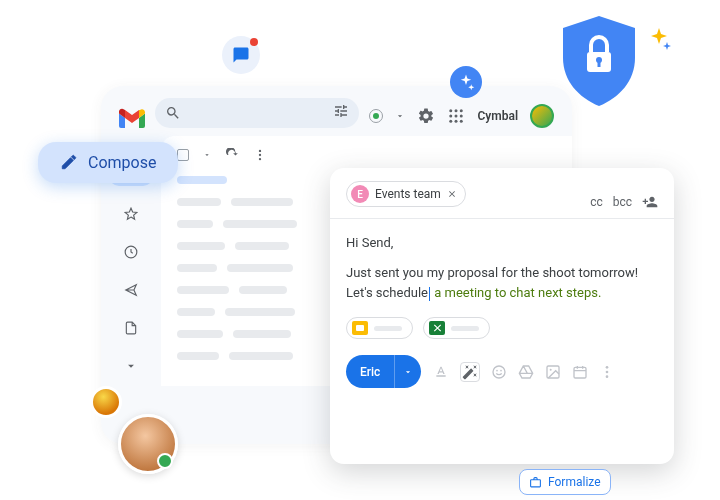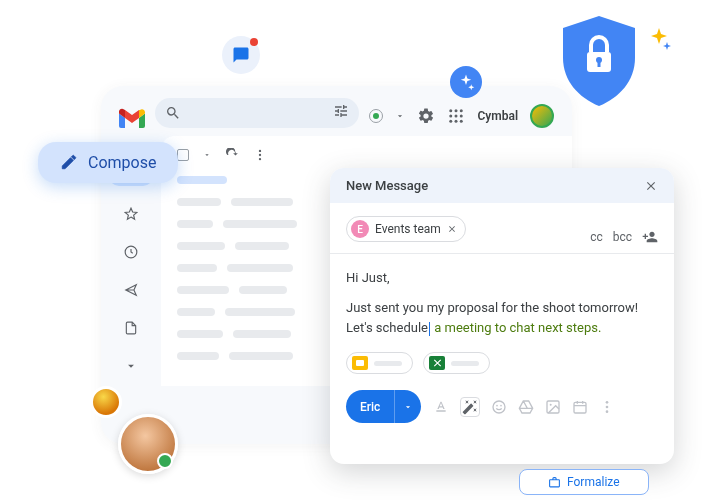--- a/index.html
+++ b/index.html
@@ -335,21 +335,21 @@
     
     .formalize-chip {
       position: absolute;
       left: 519px;
       top: 469px;
       display: flex;
       align-items: center;
       gap: 6px;
       border: 1px solid #8ab4f8;
       border-radius: 8px;
-      padding: 5px 28px;
+      padding: 5px 9px;
       font-size: 12px;
       color: #1a73e8;
       background: #fff;
       z-index: 70;
     }
     .formalize-chip svg { width: 13px; height: 13px; fill: #1a73e8; }
     
     .float-avatar {
       position: absolute;
       border-radius: 50%;
@@ -544,44 +544,38 @@
 </div>
 
 <div class="compose-btn">
   <svg viewBox="0 0 24 24">
       <path d="M3 17.25V21h3.75L17.81 9.94l-3.75-3.75L3 17.25zM20.71 7.04a1 1 0 000-1.41l-2.34-2.34a1 1 0 00-1.41 0l-1.83 1.83 3.75 3.75 1.83-1.83z"></path>
     </svg>
   <span>Compose</span>
 </div>
 
 <div class="compose-window">
-  <div class="compose-head">
-    <span>New Message</span>
-    <svg viewBox="0 0 24 24">
-        <path d="M19 6.41L17.59 5 12 10.59 6.41 5 5 6.41 10.59 12 5 17.59 6.41 19 12 13.41 17.59 19 19 17.59 13.41 12z"></path>
-      </svg>
-  </div>
   <div class="recipient-row">
     <div class="recipient-chip">
       <div class="recipient-avatar">E</div>
       <span>Events team</span>
       <svg viewBox="0 0 24 24">
           <path d="M19 6.41L17.59 5 12 10.59 6.41 5 5 6.41 10.59 12 5 17.59 6.41 19 12 13.41 17.59 19 19 17.59 13.41 12z"></path>
         </svg>
     </div>
     <div class="cc-area">
       <span>cc</span>
       <span>bcc</span>
       <svg viewBox="0 0 24 24">
           <path d="M15 12c2.21 0 4-1.79 4-4s-1.79-4-4-4-4 1.79-4 4 1.79 4 4 4zm-9-2V7H4v3H1v2h3v3h2v-3h3v-2H6zm9 4c-2.67 0-8 1.34-8 4v2h16v-2c0-2.66-5.33-4-8-4z"></path>
         </svg>
     </div>
   </div>
   <div class="compose-body">
-    <div>Hi Just,</div>
+    <div>Hi Send,</div>
     <div style="height:10px;"></div>
     <div>Just sent you my proposal for the shoot tomorrow!</div>
     <div>
       <span class="typed-text">Let's schedule</span><span class="cursor"></span><span class="suggestion"> a meeting to chat next steps.</span>
     </div>
   </div>
   <div class="attachments">
     <div class="attach-chip">
       <div class="attach-icon slides">
           <svg width="8" height="6" viewBox="0 0 8 6">

